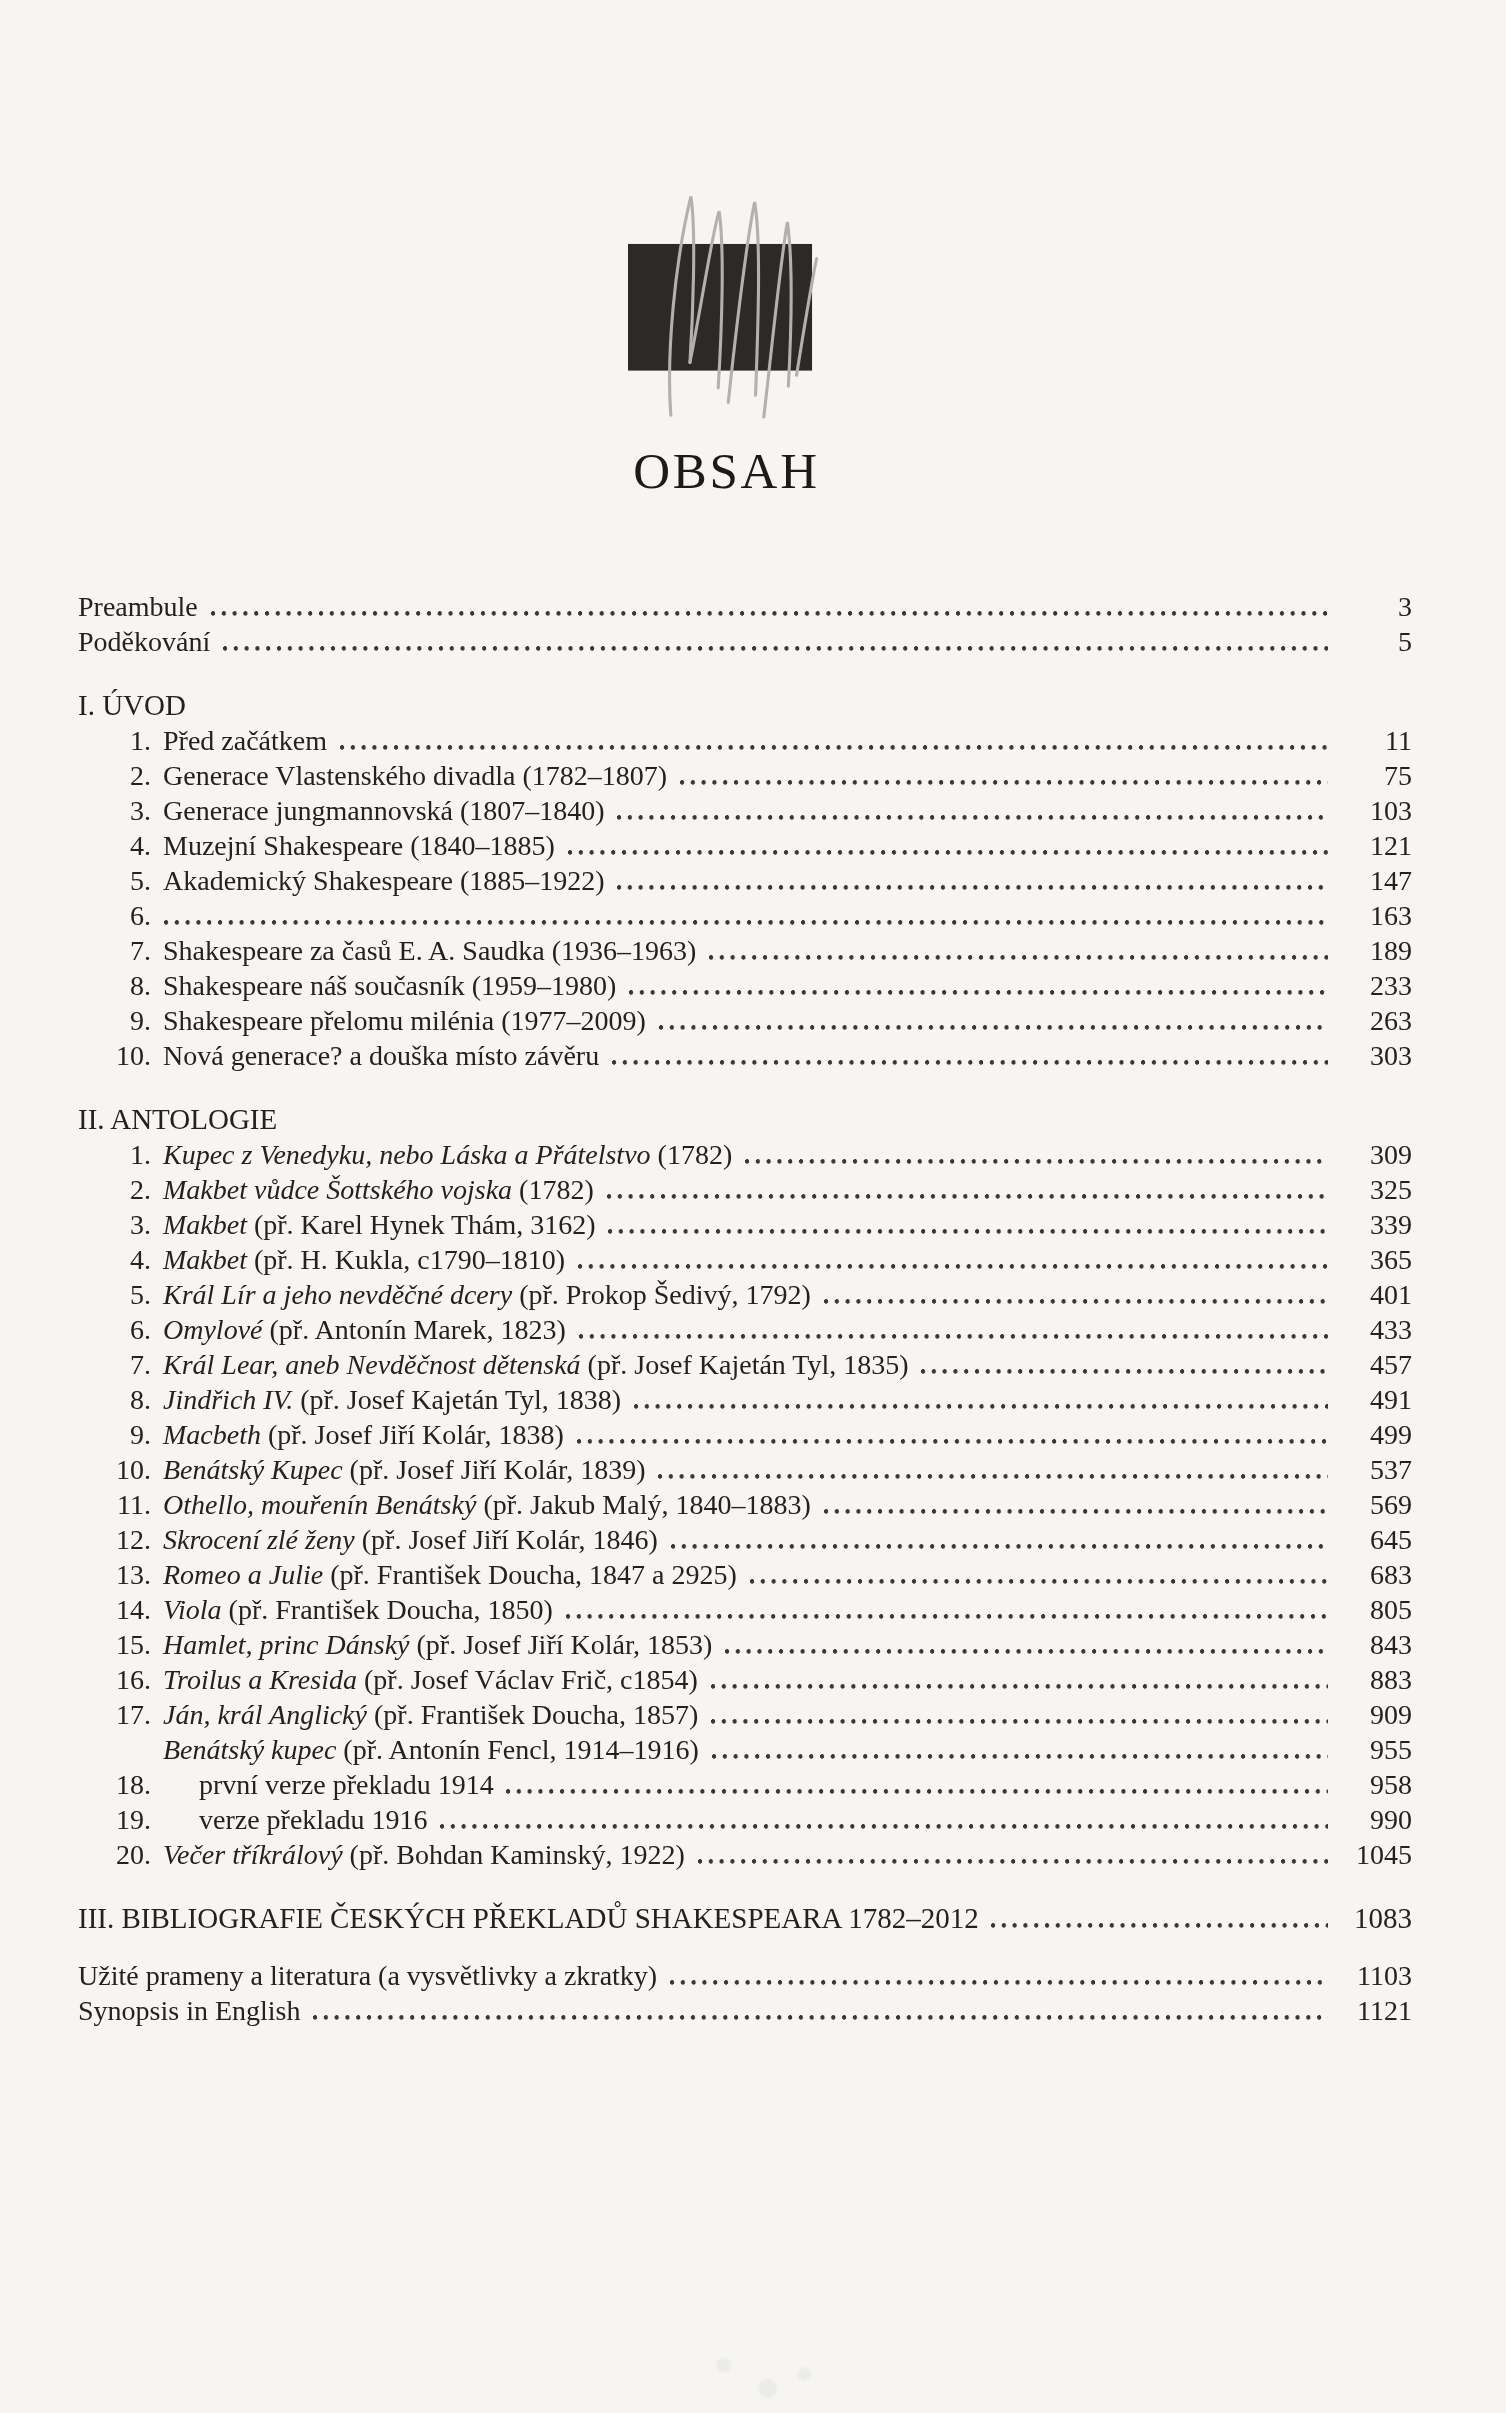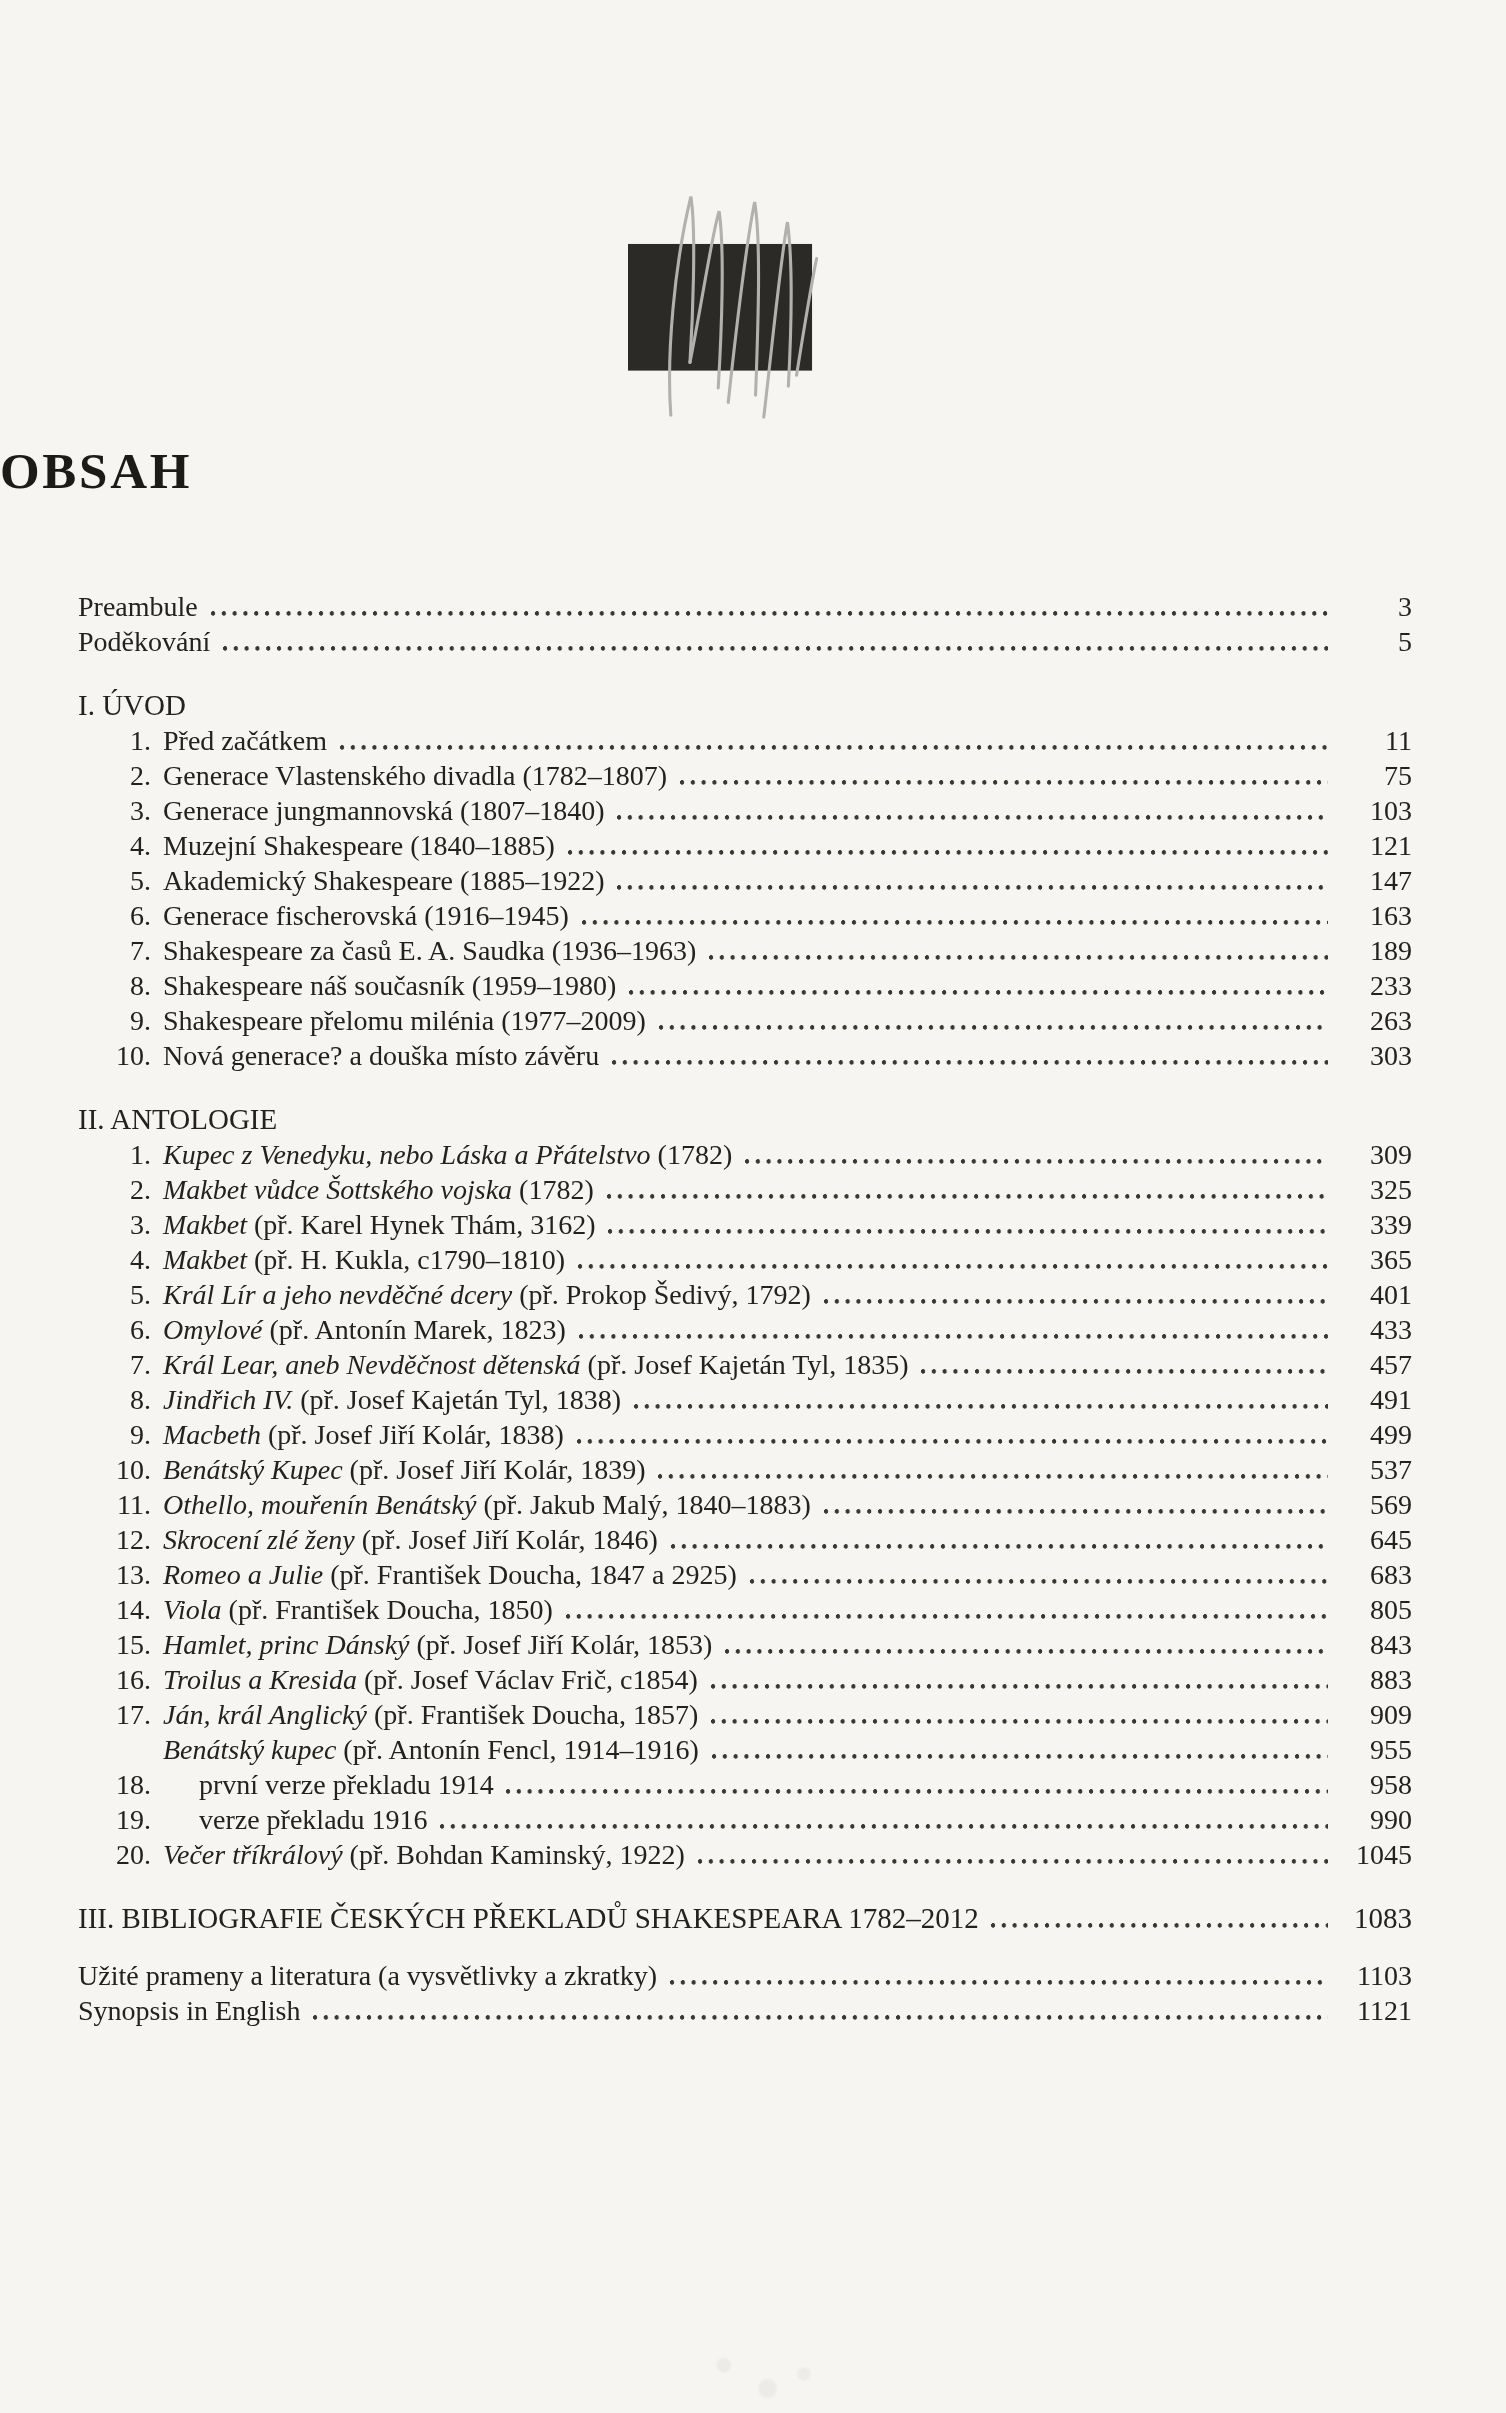--- a/index.html
+++ b/index.html
@@ -7,21 +7,21 @@
     width: 1506px; height: 2413px;
     position: relative;
     background: #f6f5f2;
     color: #24221f;
     font-family: "Liberation Serif", "DejaVu Serif", serif;
     overflow: hidden;
   }
   .logo { position: absolute; left: 584px; top: 182px; width: 283px; height: 246px; }
   .title {
     position: absolute; top: 442px; left: 0; width: 1453px;
-    text-align: left; font-weight: bold; font-size: 51px;
+    text-align: center; font-weight: normal; font-size: 51px;
     letter-spacing: 2.7px; color: #1d1b18;
   }
   .toc { position: absolute; left: 78px; top: 589px; width: 1334px; }
   .row {
     display: flex; align-items: baseline;
     height: 35px; line-height: 35px; font-size: 28px;
     white-space: nowrap;
   }
   .num  { flex: none; width: 73px; text-align: right; }
   .txt  { padding-left: 12px; }
@@ -104,21 +104,20 @@
         <span class="pg">121</span>
       </div>
       <div class="row">
         <span class="num">5.</span>
         <span class="txt"><span>Akademický Shakespeare (1885–1922)</span></span>
         <span class="leader"></span>
         <span class="pg">147</span>
       </div>
       <div class="row">
         <span class="num">6.</span>
-        <span class="txt"><span>Generace fischerovská (1916–1945)</span></span>
         <span class="leader"></span>
         <span class="pg">163</span>
       </div>
       <div class="row">
         <span class="num">7.</span>
         <span class="txt"><span>Shakespeare za časů E. A. Saudka (1936–1963)</span></span>
         <span class="leader"></span>
         <span class="pg">189</span>
       </div>
       <div class="row">

